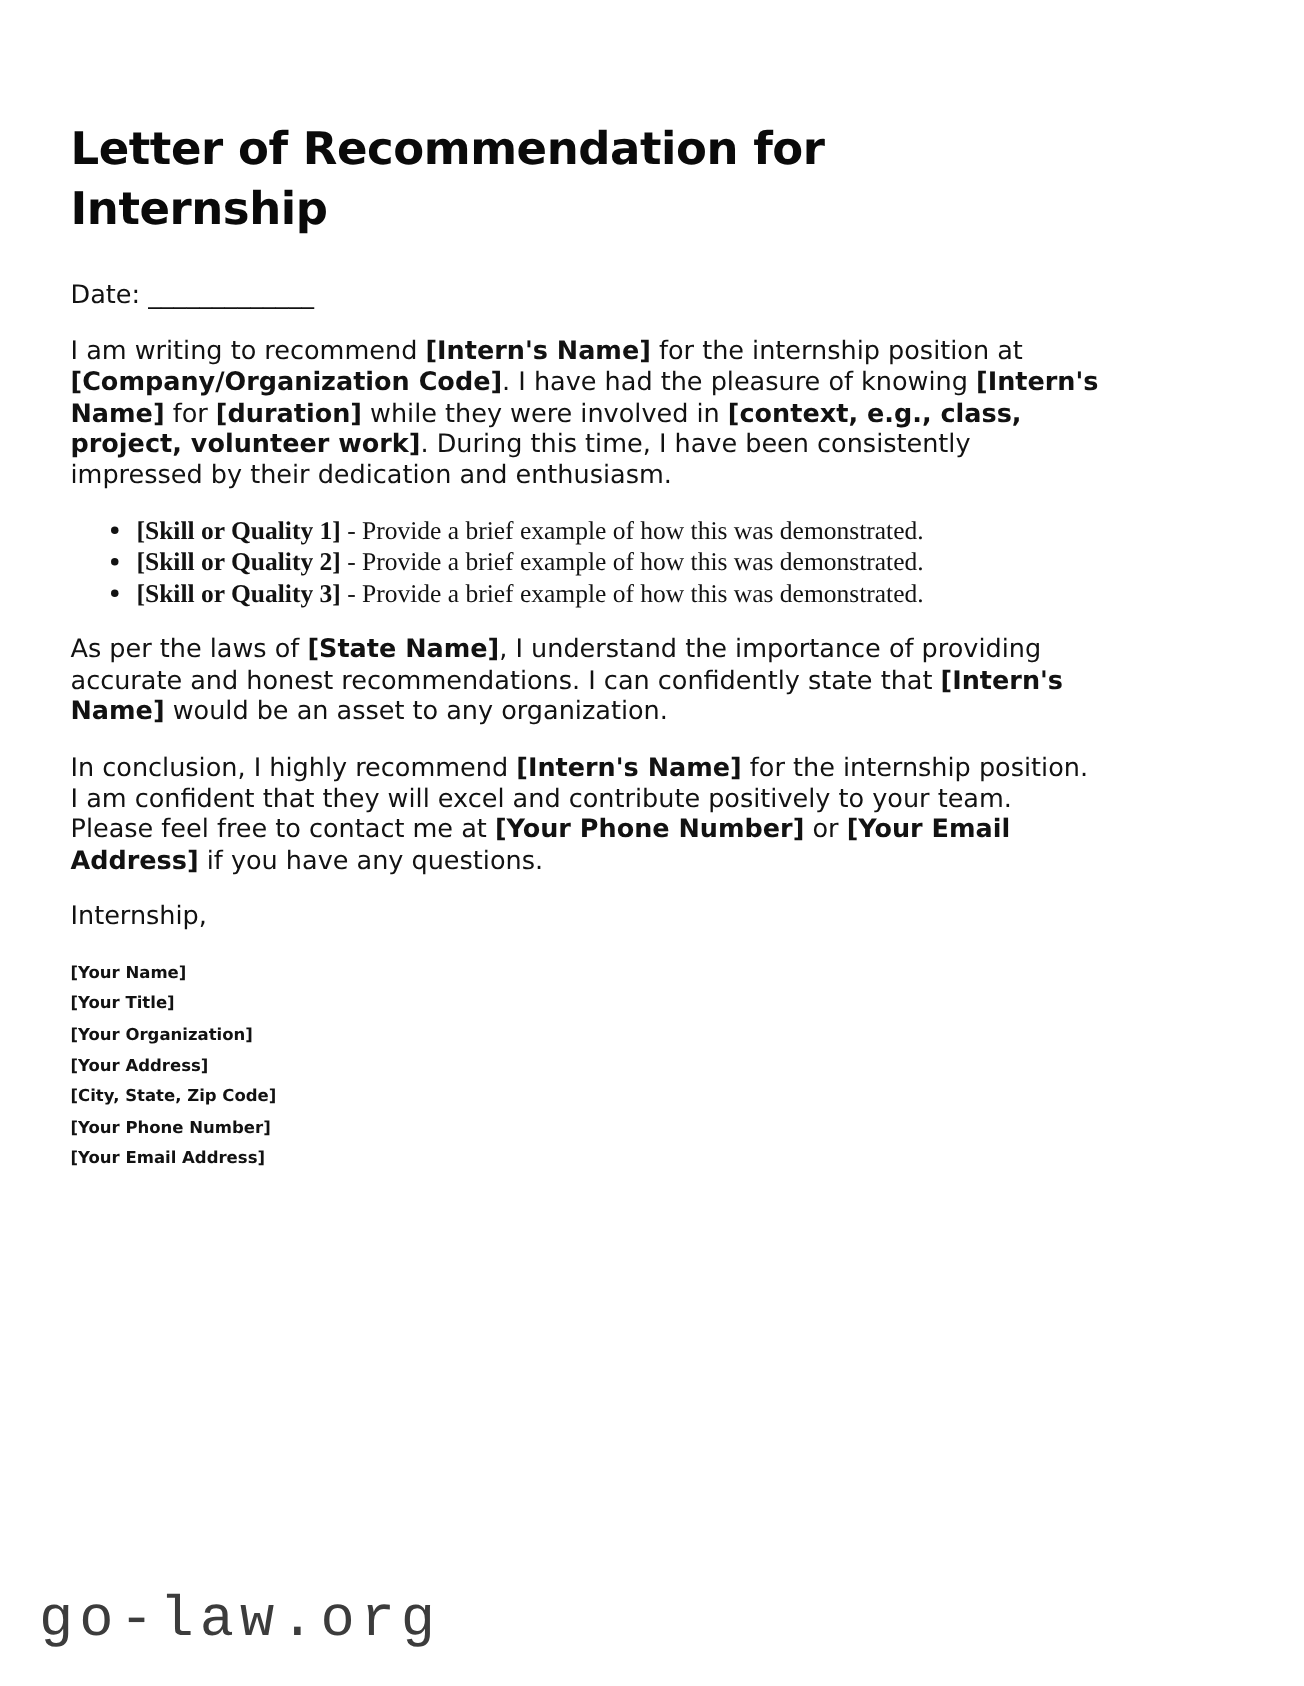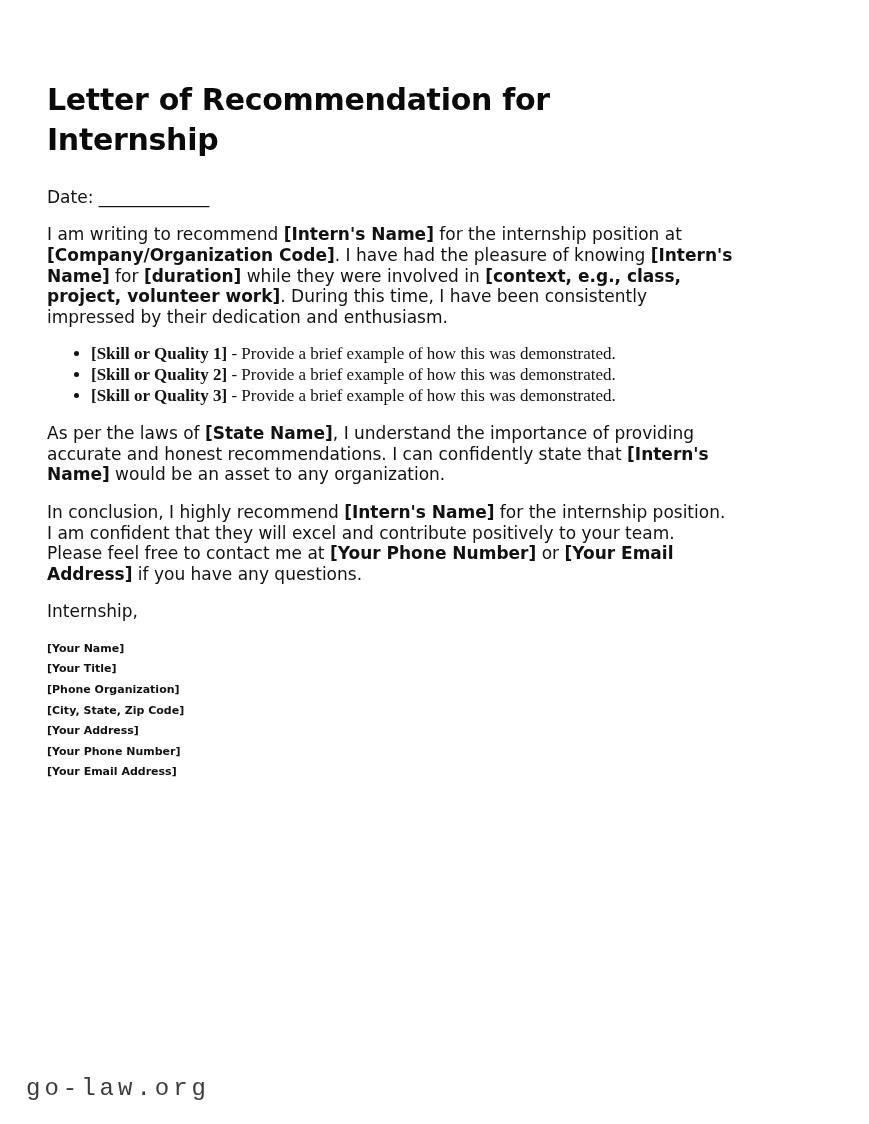--- a/index.html
+++ b/index.html
@@ -51,21 +51,21 @@
   .signature-block .sig-line {
     font-size: 11px;
     line-height: 20.6px;
     font-weight: 700;
   }
   .footer-watermark {
     position: absolute;
     left: 26px;
     bottom: 22px;
     font-family: "Liberation Mono", "DejaVu Sans Mono", monospace;
-    font-size: 24px;
+    font-size: 38px;
     letter-spacing: 4px;
     color: #3c3c3c;
     white-space: nowrap;
   }
 </style>
 </head>
 <body>
 
 <div class="page">
 
@@ -86,22 +86,22 @@
 
   <p>As per the laws of <b>[State Name]</b>, I understand the importance of providing accurate and honest recommendations. I can confidently state that <b>[Intern's Name]</b> would be an asset to any organization.</p>
 
   <p>In conclusion, I highly recommend <b>[Intern's Name]</b> for the internship position. I am confident that they will excel and contribute positively to your team. Please feel free to contact me at <b>[Your Phone Number]</b> or <b>[Your Email Address]</b> if you have any questions.</p>
 
   <div class="line">Internship,</div>
 
   <div class="signature-block">
     <div class="sig-line">[Your Name]</div>
     <div class="sig-line">[Your Title]</div>
-    <div class="sig-line">[Phone Organization]</div>
+    <div class="sig-line">[Your Organization]</div>
+    <div class="sig-line">[Your Address]</div>
     <div class="sig-line">[City, State, Zip Code]</div>
-    <div class="sig-line">[Your Address]</div>
     <div class="sig-line">[Your Phone Number]</div>
     <div class="sig-line">[Your Email Address]</div>
   </div>
 
 </div>
 
 <div class="footer-watermark">go-law.org</div>
 
 </body></html>

